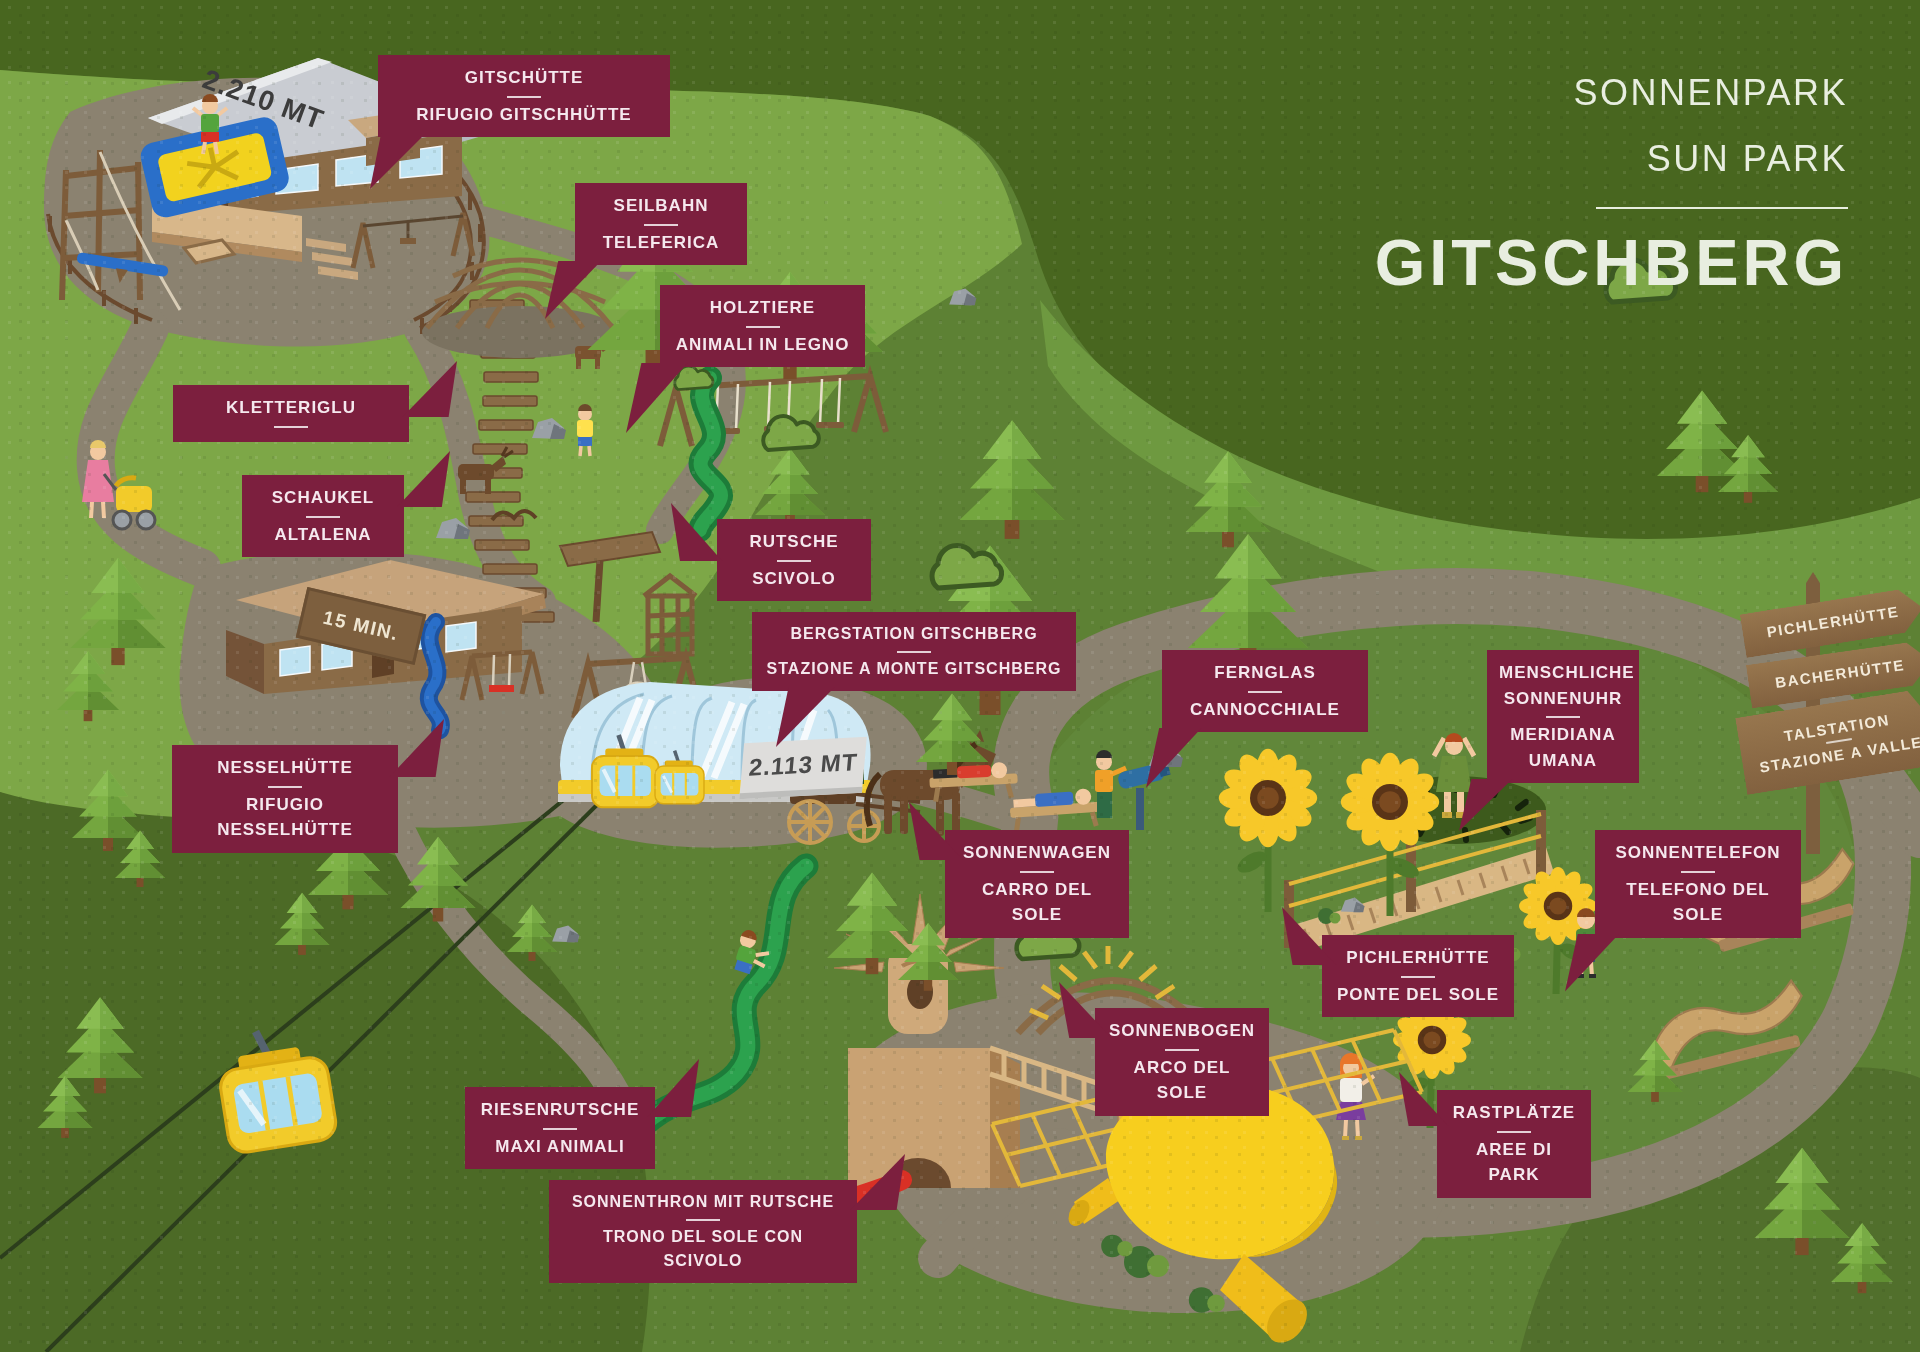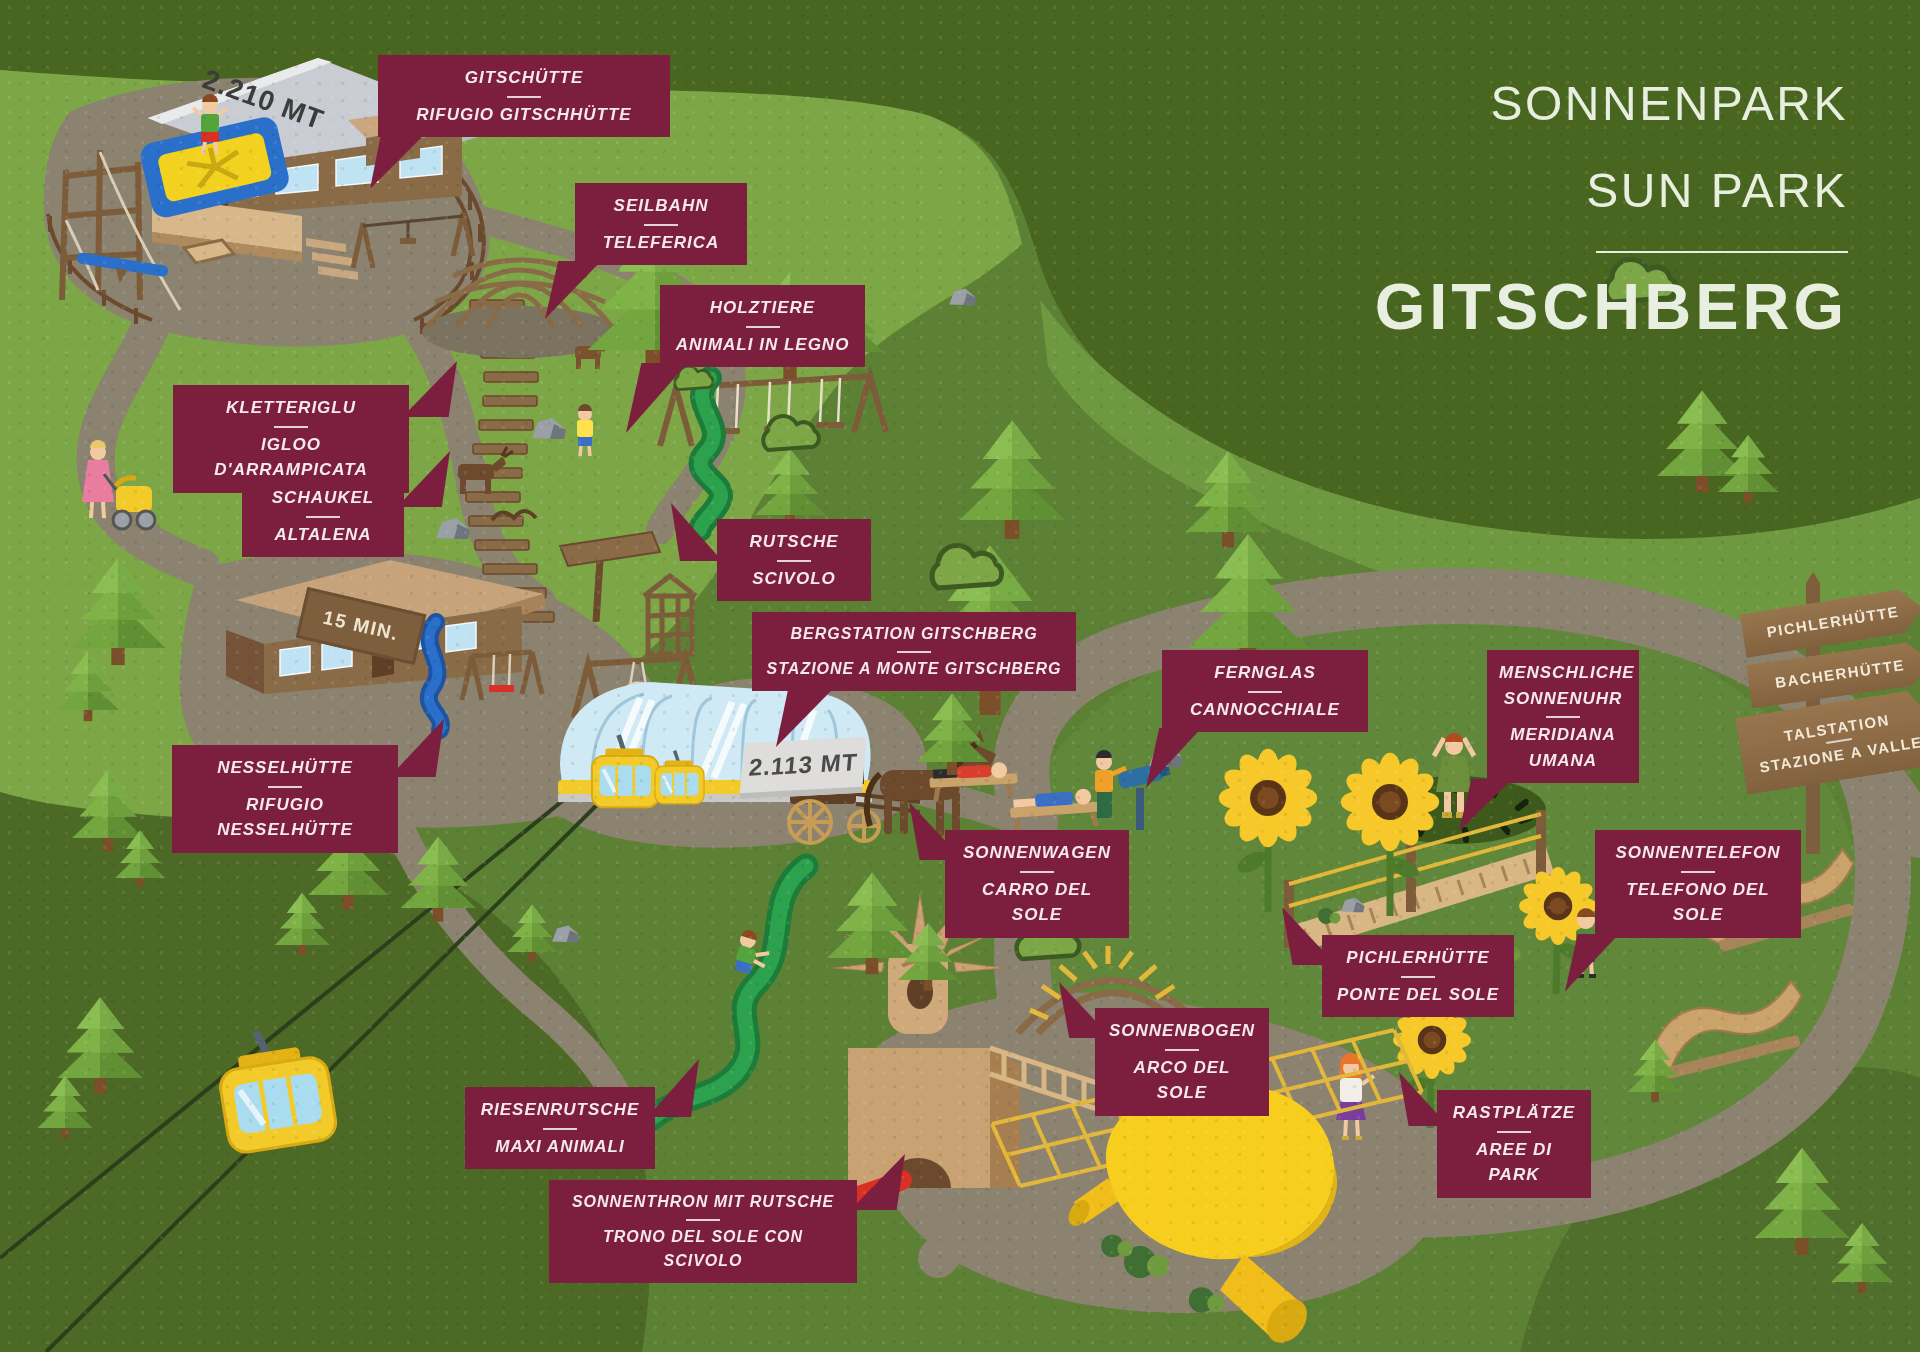--- a/index.html
+++ b/index.html
@@ -7,29 +7,29 @@
   .stage{position:relative;width:1920px;height:1352px;overflow:hidden;
          font-family:"Liberation Sans", sans-serif;background:#5d8134;}
   .scene{position:absolute;left:0;top:0;z-index:1;}
   .speckle{position:absolute;inset:0;z-index:5;pointer-events:none;
     background-image:radial-gradient(circle, rgba(255,255,255,.09) 1.5px, transparent 1.6px),
                      radial-gradient(circle, rgba(20,40,10,.09) 1.5px, transparent 1.6px);
     background-size:19px 15px,23px 17px;background-position:0 0,9px 7px;}
 
   
   .title{position:absolute;right:72px;top:60px;z-index:20;text-align:right;color:#e8eee0;}
-  .title-line{display:block;font-size:48px;letter-spacing:2.5px;font-weight:500;line-height:1.82;}
+  .title-line{display:block;font-size:36px;letter-spacing:2.5px;font-weight:500;line-height:1.82;}
   .title-rule{display:block;width:252px;height:2px;background:#e8eee0;margin:16px 0 16px auto;}
   .title-name{display:block;font-size:65px;font-weight:700;letter-spacing:4px;margin-top:2px;}
 
   
   .callout{position:absolute;z-index:30;background:var(--label);color:#f5e8ee;text-align:center;
            font-weight:700;font-size:17px;letter-spacing:1px;line-height:1.5;
            padding:10px 12px;box-sizing:border-box;}
-  .co-line{display:block;font-style:italic;}
+  .co-line{display:block;}
   .co-div{display:block;width:34px;height:2px;background:rgba(255,255,255,.8);margin:5px auto 4px;}
   .pointer{position:absolute;background:var(--label);}
 
   .co-gitschhuette{left:378px;top:55px;width:292px}
   .co-gitschhuette .pointer{left:-8px;bottom:-52px;width:70px;height:56px;clip-path:polygon(0 100%,16% 0,80% 0)}
   .co-seilbahn{left:575px;top:183px;width:172px}
   .co-seilbahn .pointer{left:-30px;bottom:-54px;width:66px;height:58px;clip-path:polygon(0 100%,20% 0,85% 0)}
   .co-holztiere{left:660px;top:285px;width:205px}
   .co-holztiere .pointer{left:-34px;bottom:-66px;width:70px;height:70px;clip-path:polygon(0 100%,22% 0,88% 0)}
   .co-kletteriglu{left:173px;top:385px;width:236px}
@@ -636,21 +636,20 @@
   </div>
   <div class="callout co-holztiere">
     <span class="co-line">HOLZTIERE</span>
     <span class="co-div"></span>
     <span class="co-line">ANIMALI IN LEGNO</span>
     <span class="pointer"></span>
   </div>
   <div class="callout co-kletteriglu">
     <span class="co-line">KLETTERIGLU</span>
     <span class="co-div"></span>
-    <span class="co-line">IGLOO D'ARRAMPICATA</span>
     <span class="pointer"></span>
   </div>
   <div class="callout co-schaukel">
     <span class="co-line">SCHAUKEL</span>
     <span class="co-div"></span>
     <span class="co-line">ALTALENA</span>
     <span class="pointer"></span>
   </div>
   <div class="callout co-rutsche">
     <span class="co-line">RUTSCHE</span>

